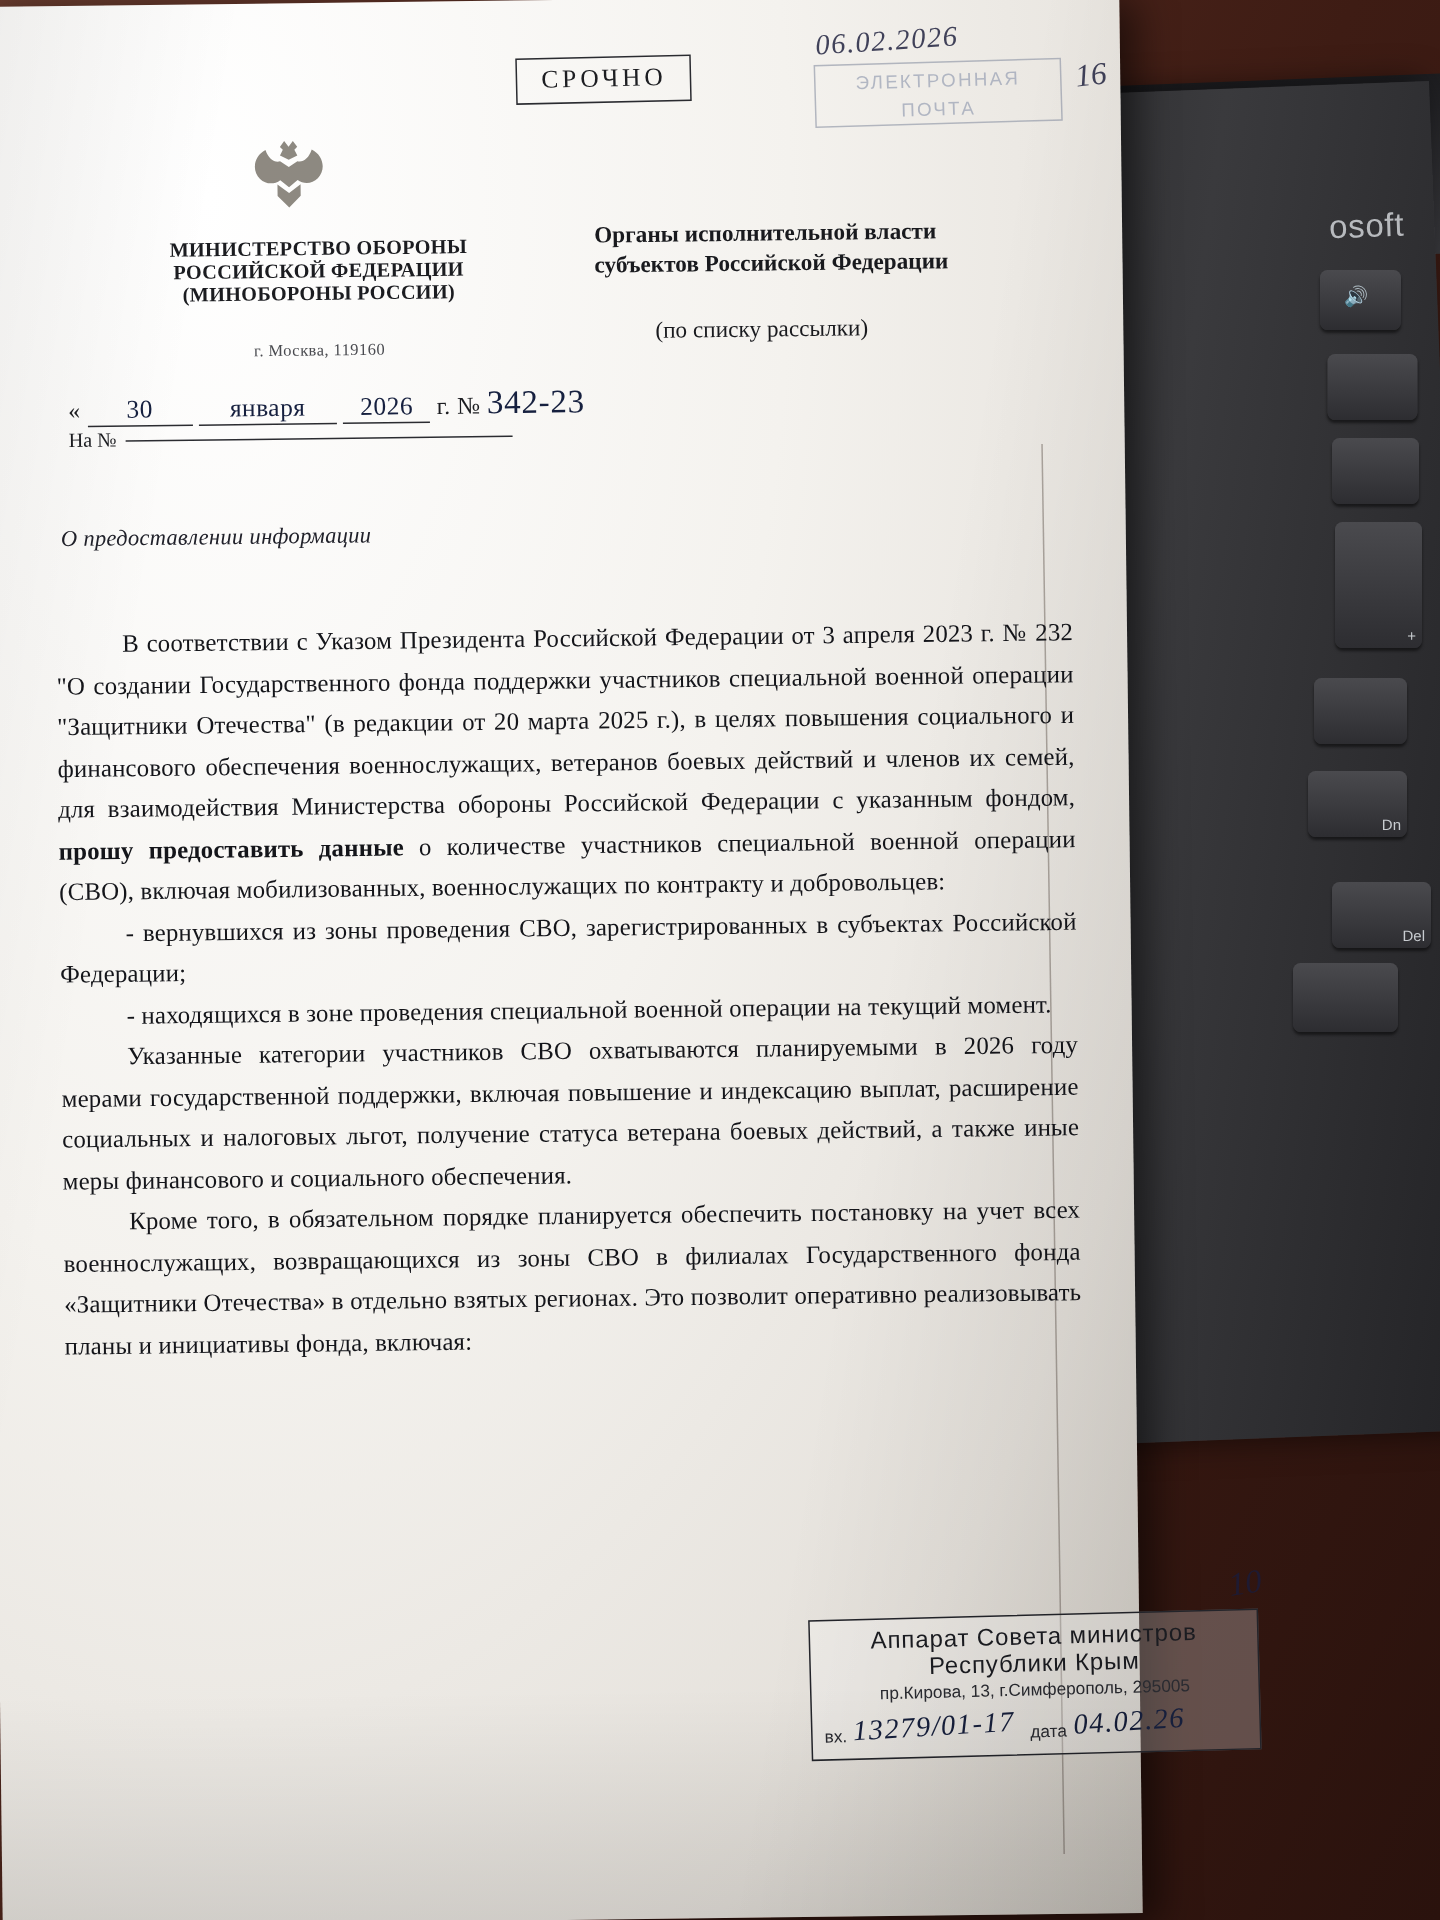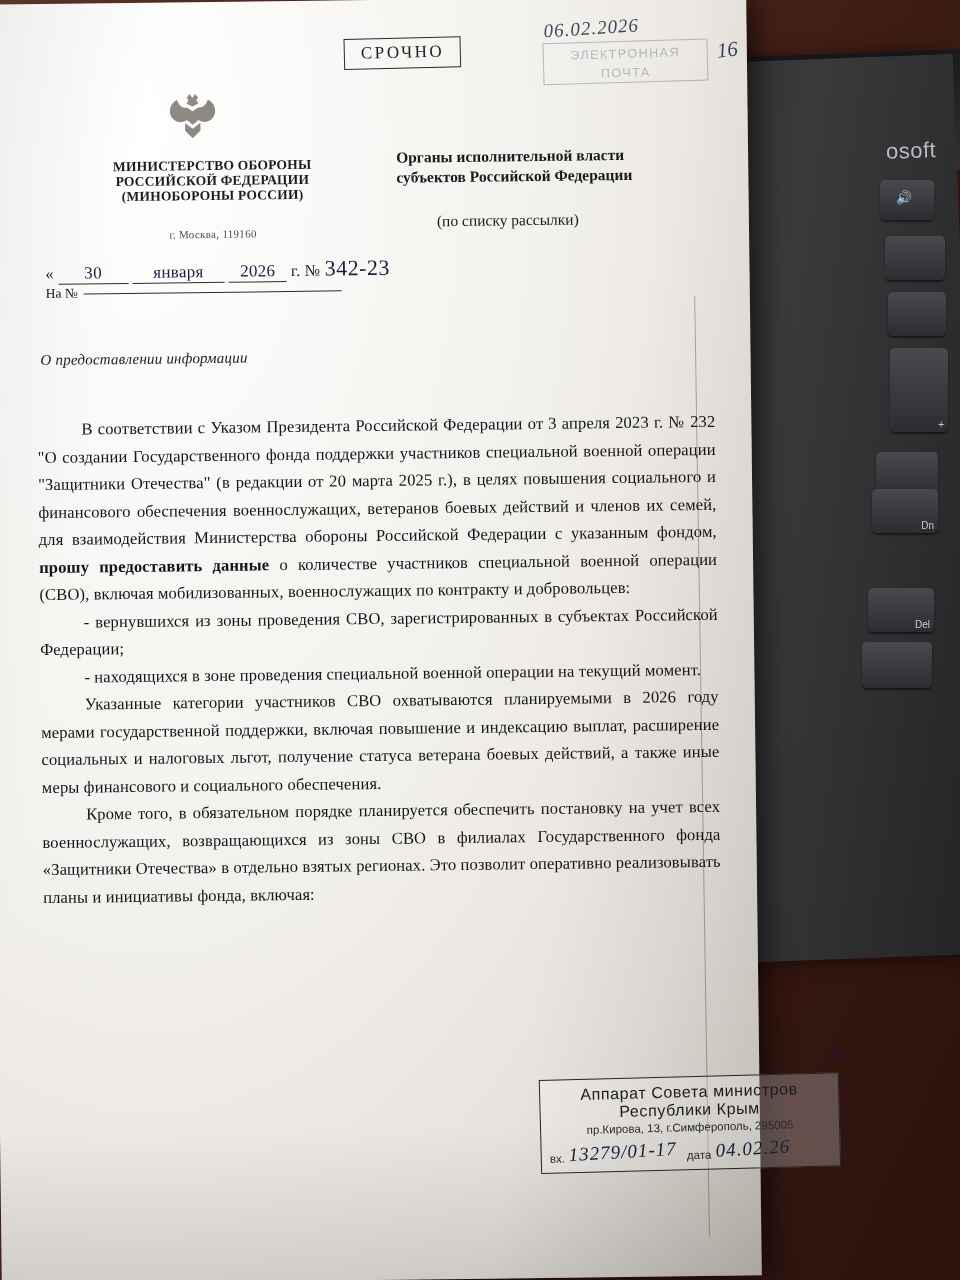--- a/index.html
+++ b/index.html
@@ -320,22 +320,22 @@
   <div class="laptop"></div>
   <div class="brand">osoft</div>
 
   <div class="key" style="left:880px; top:180px; width:54px; height:40px;">
     <span style="position:absolute;left:16px;top:10px;font-size:13px;">🔊</span>
   </div>
   <div class="key" style="left:885px; top:236px; width:60px; height:44px;"></div>
   <div class="key" style="left:888px; top:292px; width:58px; height:44px;"></div>
   <div class="key" style="left:890px; top:348px; width:58px; height:84px;">+</div>
   <div class="key" style="left:876px; top:452px; width:62px; height:44px;"></div>
-  <div class="key" style="left:872px; top:489px; width:66px; height:44px;">Dn</div>
-  <div class="key" style="left:868px; top:588px; width:66px; height:44px;">Del</div>
+  <div class="key" style="left:872px; top:514px; width:66px; height:44px;">Dn</div>
+  <div class="key" style="left:888px; top:588px; width:66px; height:44px;">Del</div>
   <div class="key" style="left:862px; top:642px; width:70px; height:46px;"></div>
 
   <div class="sheet">
     <div class="fold"></div>
     <div class="page">
 
       <div class="urgent">СРОЧНО</div>
 
       <div class="hand hand-date">06.02.2026</div>
       <div class="hand hand-num">16</div>

